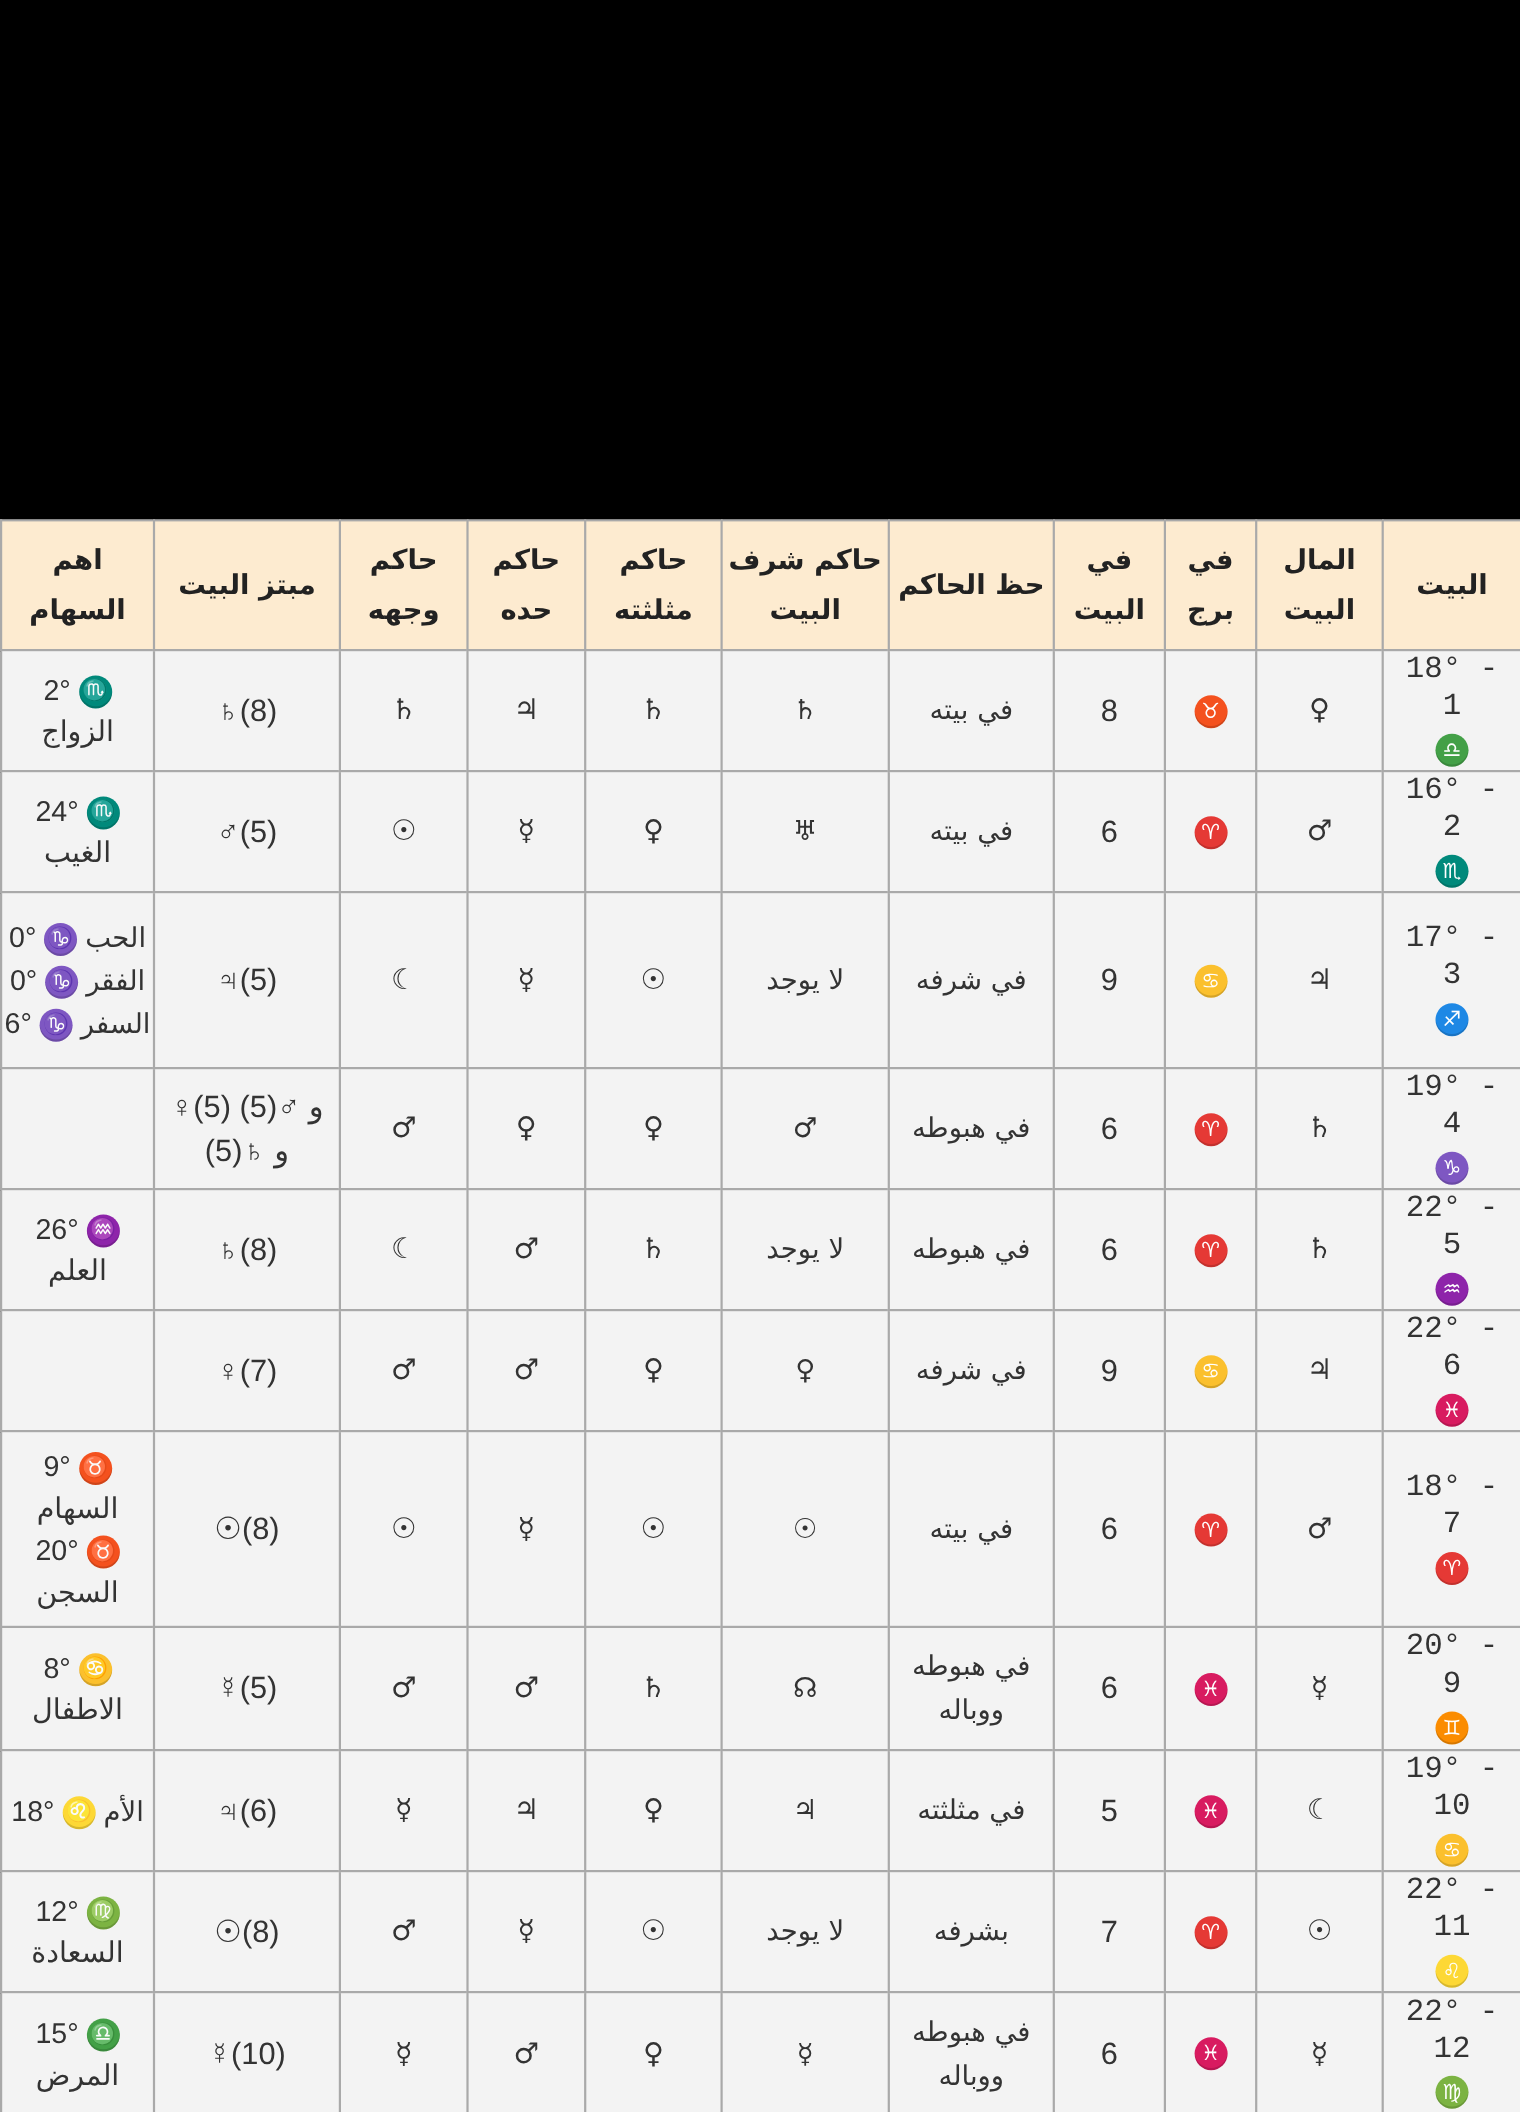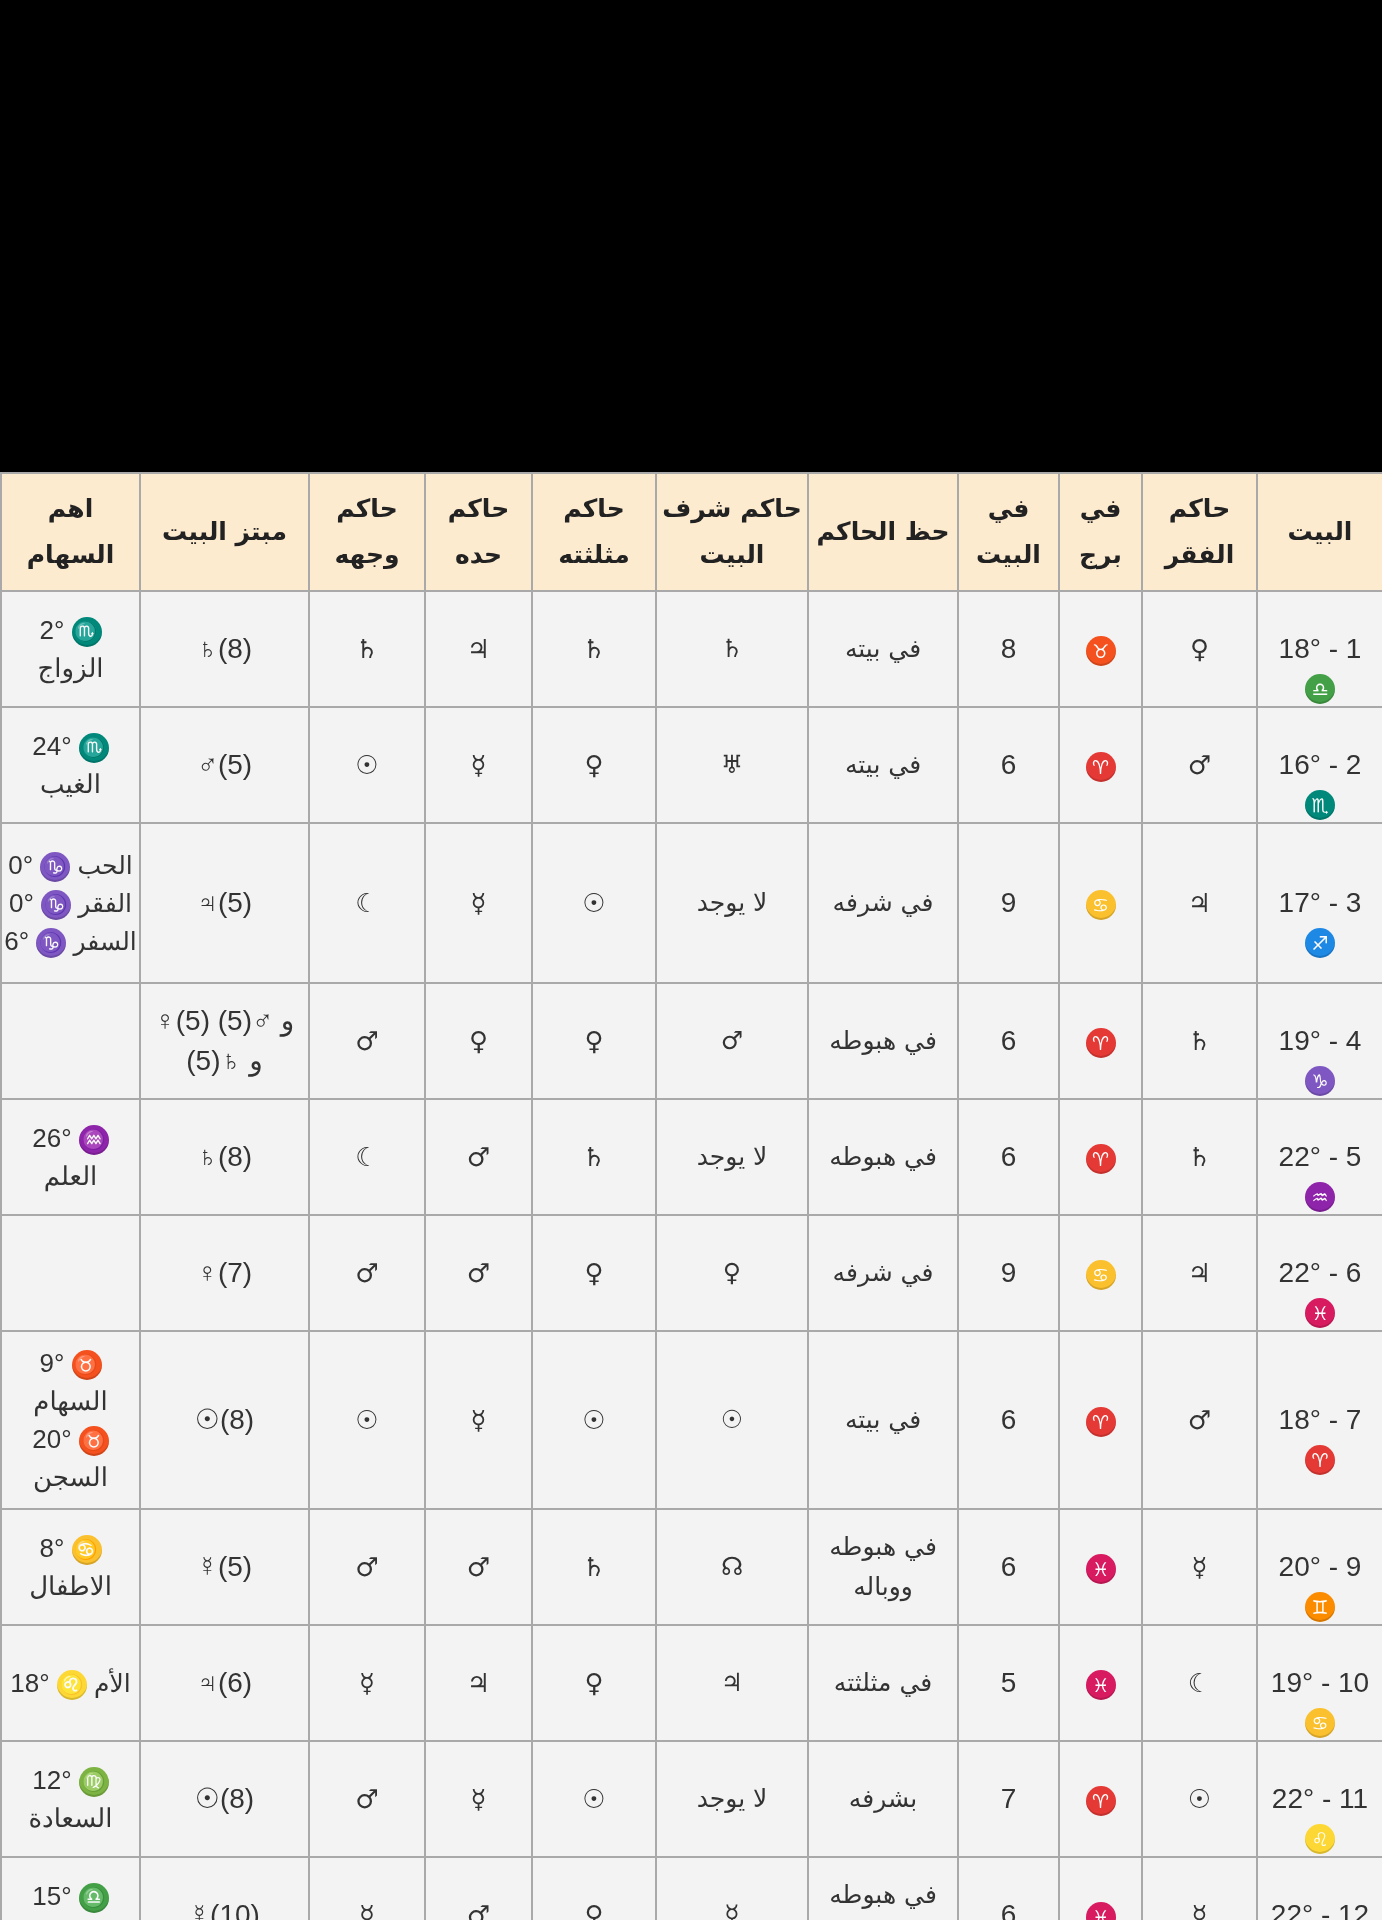--- a/index.html
+++ b/index.html
@@ -9,21 +9,21 @@
   table { border-collapse:collapse; width:1382px; table-layout:fixed; direction:rtl; }
   th, td { border:2px solid #a9a9a9; text-align:center; vertical-align:middle; padding:0 4px; }
   th { background:#fdebd0; font-weight:bold; font-size:25px; line-height:46px; color:#222; height:114px; }
   td { background:#f3f3f3; font-size:26px; line-height:40px; }
   td.num { font-family:"Liberation Sans", sans-serif; font-size:28px; }
   .sym { font-size:26px; }
   .ar { font-size:25px; }
   .badge { display:inline-block; width:30px; height:30px; border-radius:50%; color:#fff;
            font-size:19px; line-height:30px; text-align:center; vertical-align:middle;
            box-shadow: inset 0 -2px 0 rgba(0,0,0,0.15); }
-  .housecell .deg { display:block; font-family:Liberation Sans, sans-serif; font-size:28px; line-height:34px; direction:ltr;margin-top:40px; }
+  .housecell .deg { display:block; font-family:Liberation Mono, monospace; font-size:28px; line-height:34px; direction:ltr; }
   .housecell .badge { margin-top:2px; }
   .arrow-line { display:block; font-family:"Liberation Sans", sans-serif; font-size:26px; line-height:38px; white-space:nowrap; }
   .arrow-line .deg2 { direction:ltr; unicode-bidi:isolate; }
 </style>
 </head>
 <body>
 
 <div class="wrap">
   <table>
     <colgroup>
@@ -35,21 +35,21 @@
         <col style="width:152px">
         <col style="width:124px">
         <col style="width:107px">
         <col style="width:116px">
         <col style="width:169px">
         <col style="width:139px">
     </colgroup>
     <thead>
       <tr style="height:118px">
         <th>البيت</th>
-        <th>حاكم الفقر</th>
+        <th>المال البيت</th>
         <th>في برج</th>
         <th>في البيت</th>
         <th>حظ الحاكم</th>
         <th>حاكم شرف البيت</th>
         <th>حاكم مثلثته</th>
         <th>حاكم حده</th>
         <th>حاكم وجهه</th>
         <th>مبتز البيت</th>
         <th>اهم السهام</th>
       </tr>

